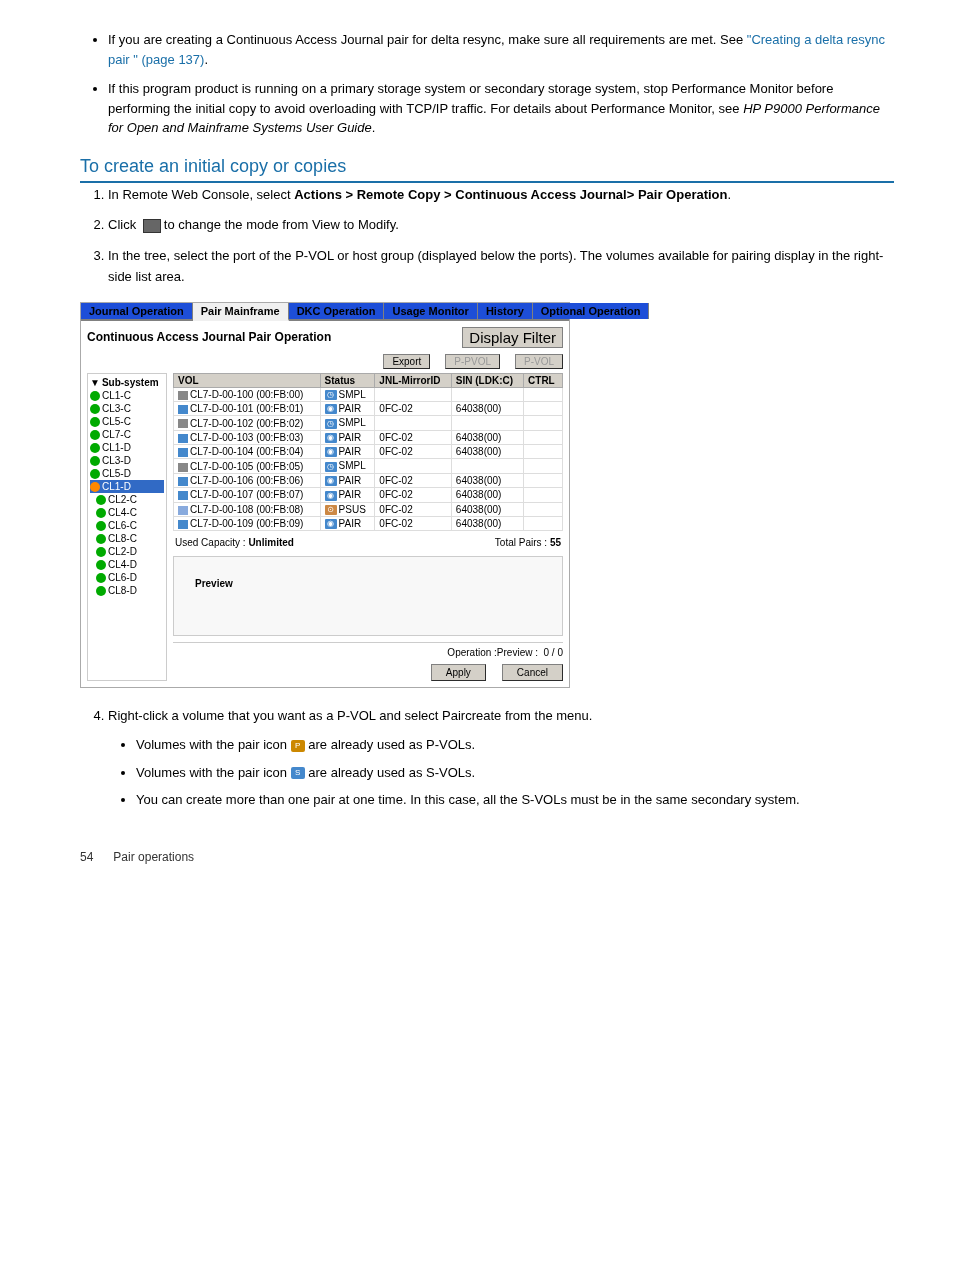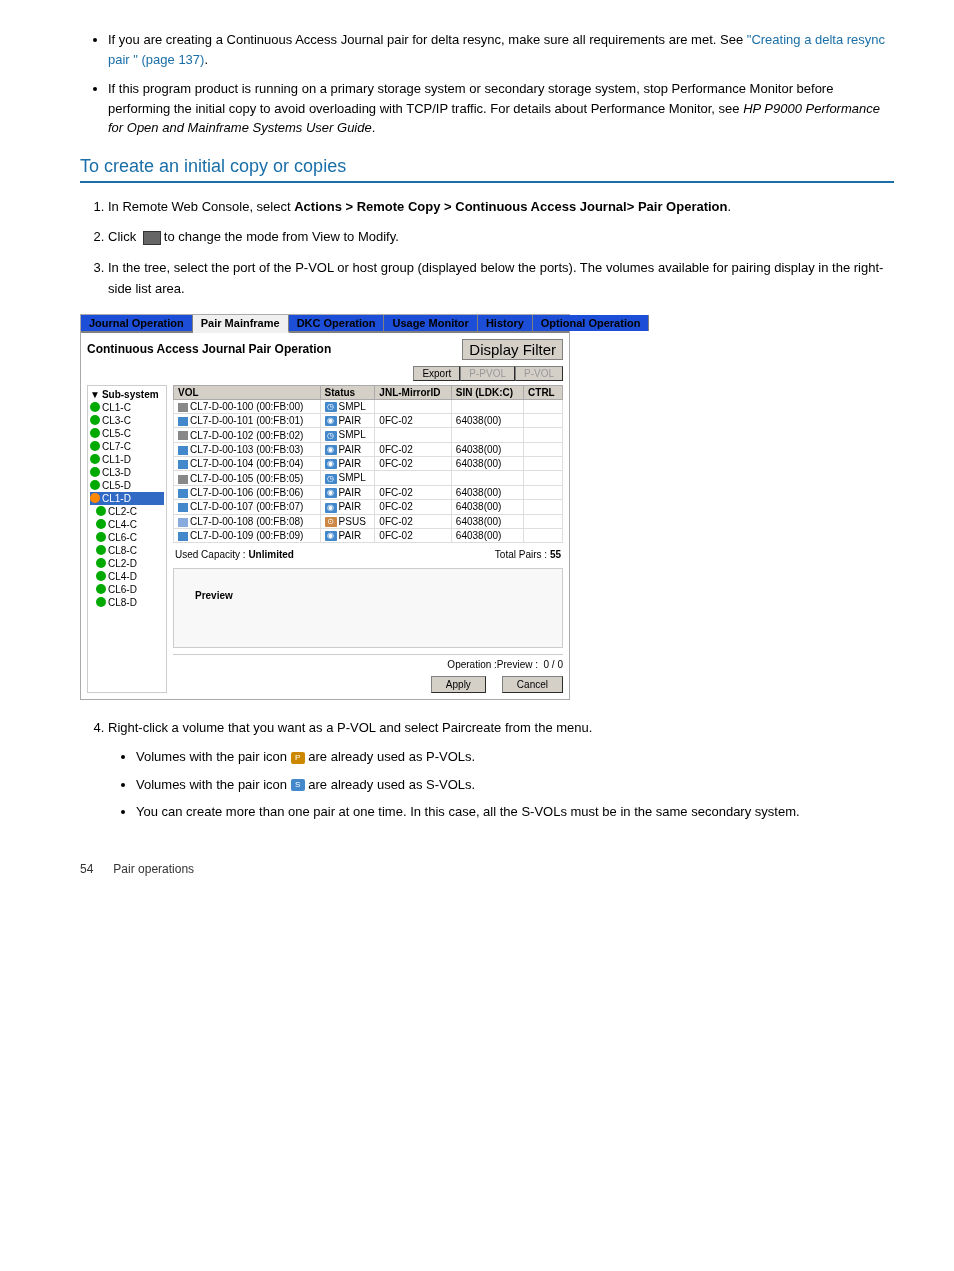--- a/index.html
+++ b/index.html
@@ -14,21 +14,21 @@
     .bullet-section { margin-bottom: 18px; }
     ul.bullets { list-style: disc; padding-left: 28px; }
     ul.bullets li { margin-bottom: 10px; line-height: 1.5; }
     a { color: #1a6fa8; text-decoration: none; }
     .section-heading {
       color: #1a6fa8;
       font-size: 18px;
       font-weight: normal;
       border-bottom: 2px solid #1a6fa8;
       padding-bottom: 4px;
-      margin-bottom: 14px;
+      margin-bottom: 2px;
       margin-top: 10px;
     }
     .steps { list-style: decimal; padding-left: 28px; margin-bottom: 14px; }
     .steps li { margin-bottom: 10px; line-height: 1.6; }
     .steps li b, .steps li strong { font-weight: bold; }
     .screenshot-box {
       border: 1px solid #aaa;
       background: #f0f0f0;
       margin: 12px 0 18px 0;
       padding: 0;
@@ -83,21 +83,21 @@
     .left-tree {
       width: 80px;
       font-size: 10px;
       border: 1px solid #ccc;
       background: #fff;
       padding: 2px;
       overflow: hidden;
     }
     .tree-item {
       display: flex;
-      align-items: flex-start;
+      align-items: flex-end;
       padding: 1px 0;
       white-space: nowrap;
     }
     .tree-item.selected {
       background: #316ac5;
       color: #fff;
     }
     .tree-icon {
       width: 10px;
       height: 10px;
@@ -268,21 +268,21 @@
       <div class="tab">Optional Operation</div>
     </div>
 
     <div class="screenshot-inner">
 
       <div class="screenshot-title-bar">
         <span class="screenshot-title">Continuous Access Journal Pair Operation</span>
         <button class="display-filter-btn">Display Filter</button>
       </div>
 
-      <div style="display:flex; justify-content:flex-end; gap:0; margin-bottom:4px;">
+      <div style="display:flex; justify-content:flex-end; gap:15px; margin-bottom:4px;">
         <button class="btn-sm">Export</button>
         <button class="btn-sm disabled">P-PVOL</button>
         <button class="btn-sm disabled">P-VOL</button>
       </div>
 
       <div class="screenshot-content">
 
         <div class="left-tree">
           <div class="tree-header">
             <span style="margin-right:2px;">▼</span>

